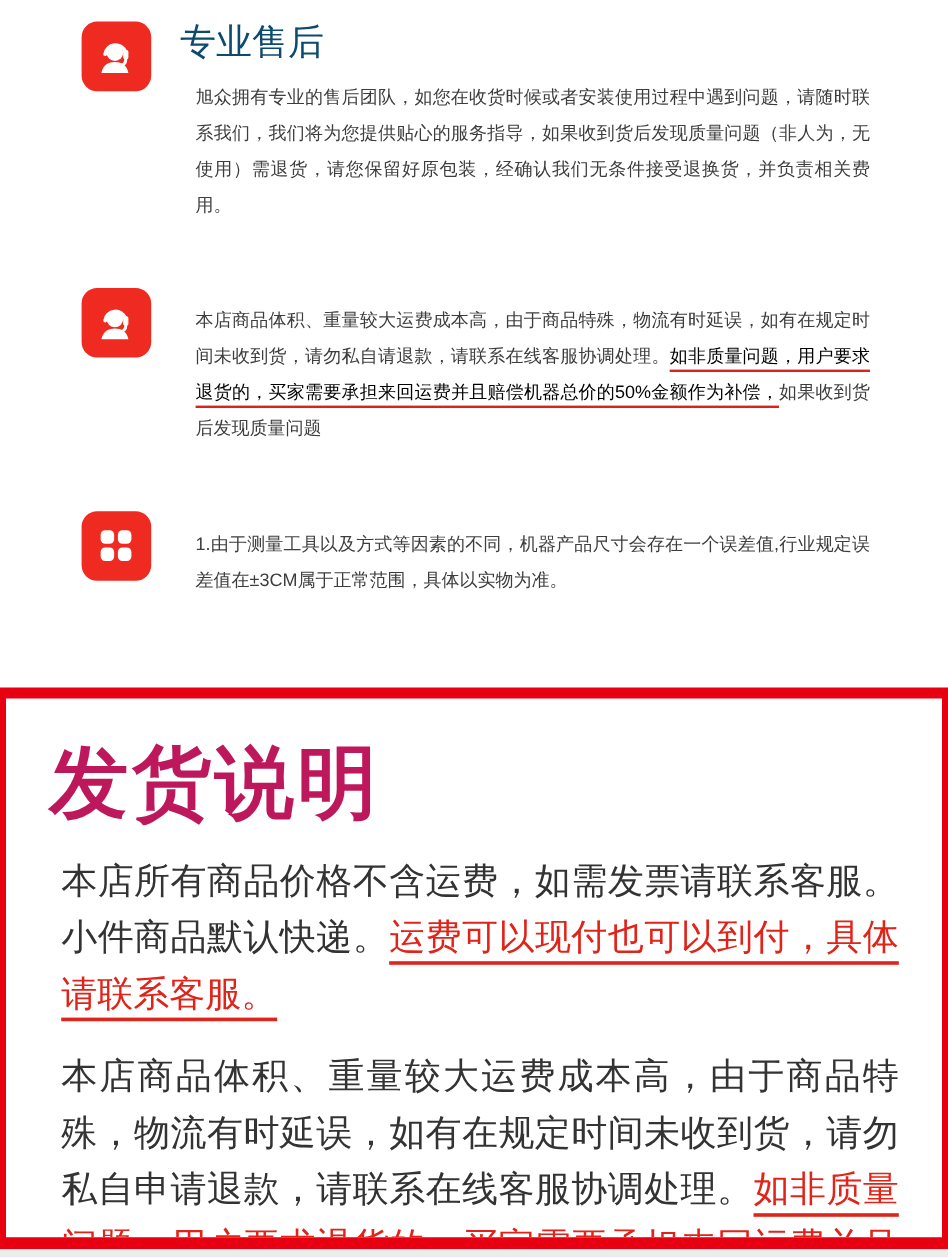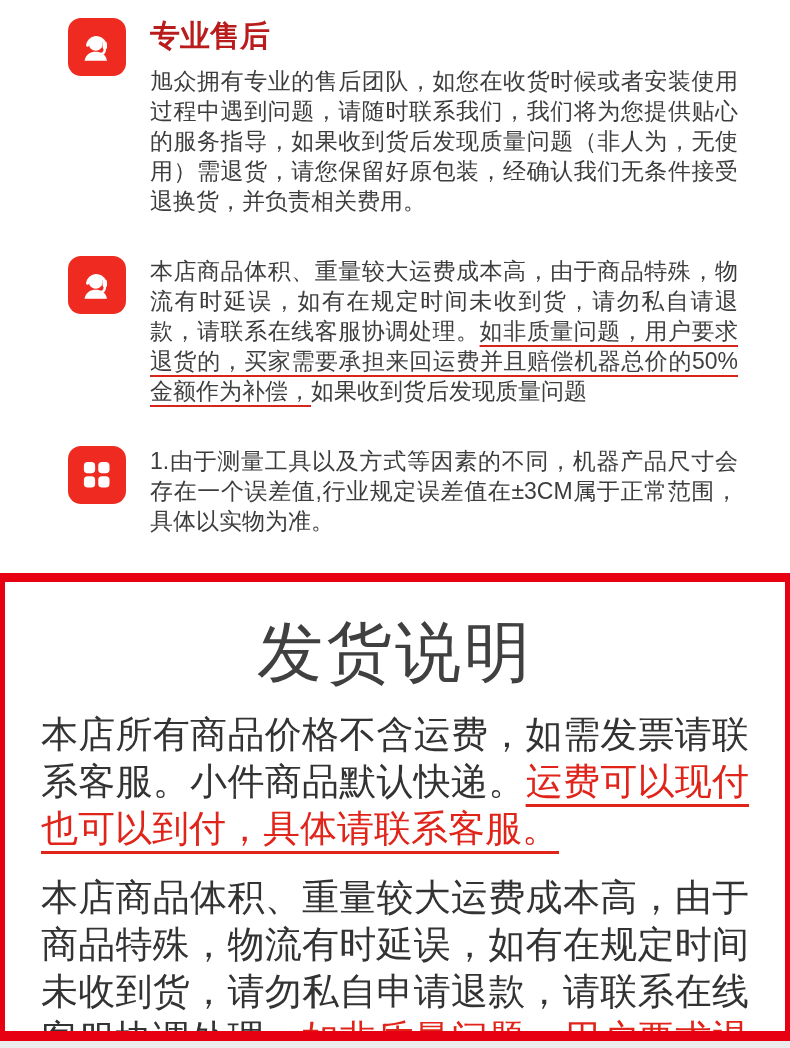--- a/index.html
+++ b/index.html
@@ -36,65 +36,65 @@
     border-radius: 13px;
     flex: 0 0 58px;
     margin-right: 24px;
     display: flex;
     align-items: center;
     justify-content: center;
   }
   .sec-body { flex: 1; min-width: 0; }
   .sec-title {
     font-size: 30px;
-    font-weight: bold;
-    color: #b91c1c;
+    font-weight: normal;
+    color: #0c4a6e;
     line-height: 1.2;
     margin: 0 0 12px 0;
   }
   .sec-text {
-    font-size: 23px;
+    font-size: 15px;
     line-height: 30px;
     color: #3d3d3d;
-    margin: 0;
+    margin: 13px;
     text-align: justify;
   }
   .sec-warning {
-    color: #404040;
+    color: #000000;
     text-decoration: underline;
     text-decoration-color: #d8251c;
     text-decoration-thickness: 1.5px;
     text-underline-offset: 6px;
   }
 
   
   .shipping-box {
     box-sizing: border-box;
     height: 468px;
     border-style: solid;
     border-color: #e60012;
     border-width: 9px 5px 10px 5px;
     padding: 0 36px;
     overflow: hidden;
     background: #ffffff;
   }
   .shipping-title {
-    text-align: center;
-    color: #404040;
+    text-align: left;
+    color: #be185d;
     font-size: 66px;
-    font-weight: normal;
+    font-weight: bold;
     letter-spacing: 3px;
     margin: 36px 0 24px 0;
     line-height: 1.05;
   }
   .ship-text {
-    font-size: 37px;
+    font-size: 30px;
     line-height: 47px;
     color: #333333;
-    margin: 0 0 22px 0;
+    margin: 0 0 22px 10px;
     text-align: justify;
   }
   .ship-warning {
     color: #e0241a;
     text-decoration: underline;
     text-decoration-color: #e0241a;
     text-decoration-thickness: 2.5px;
     text-underline-offset: 10px;
   }
 

